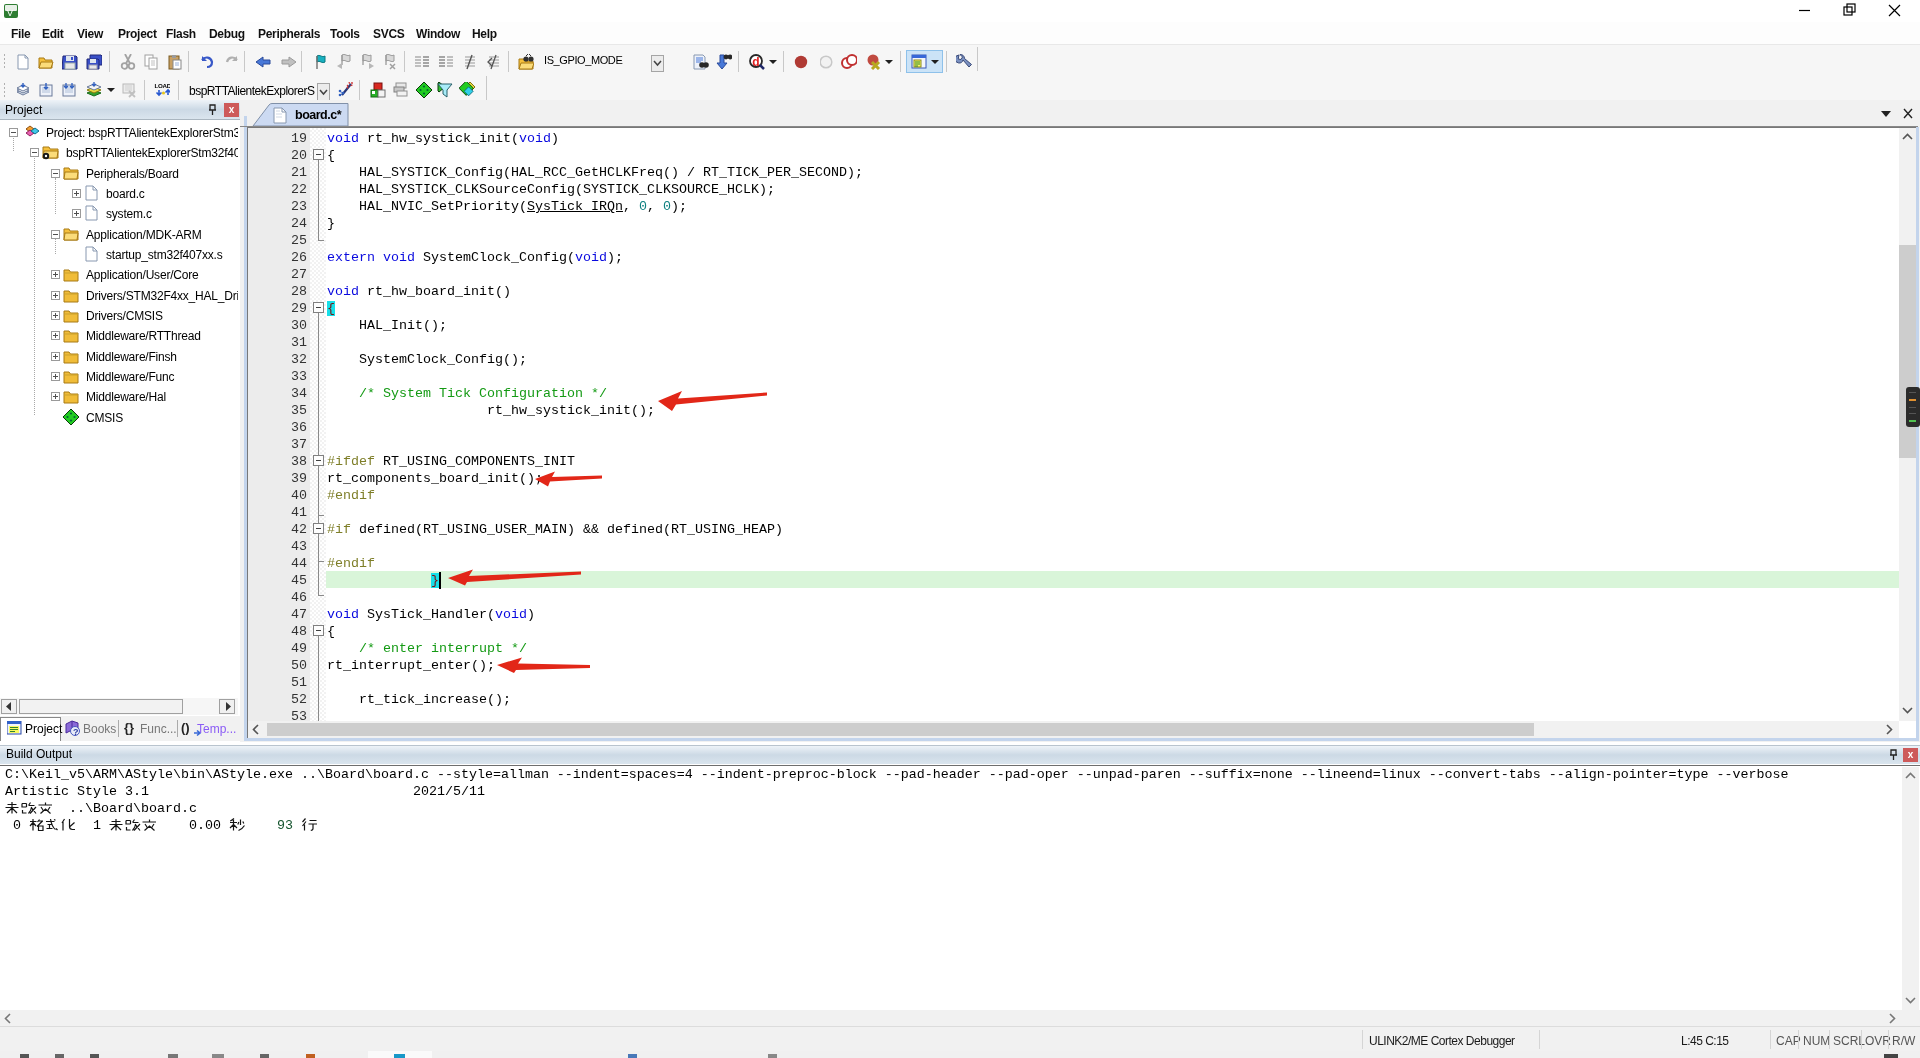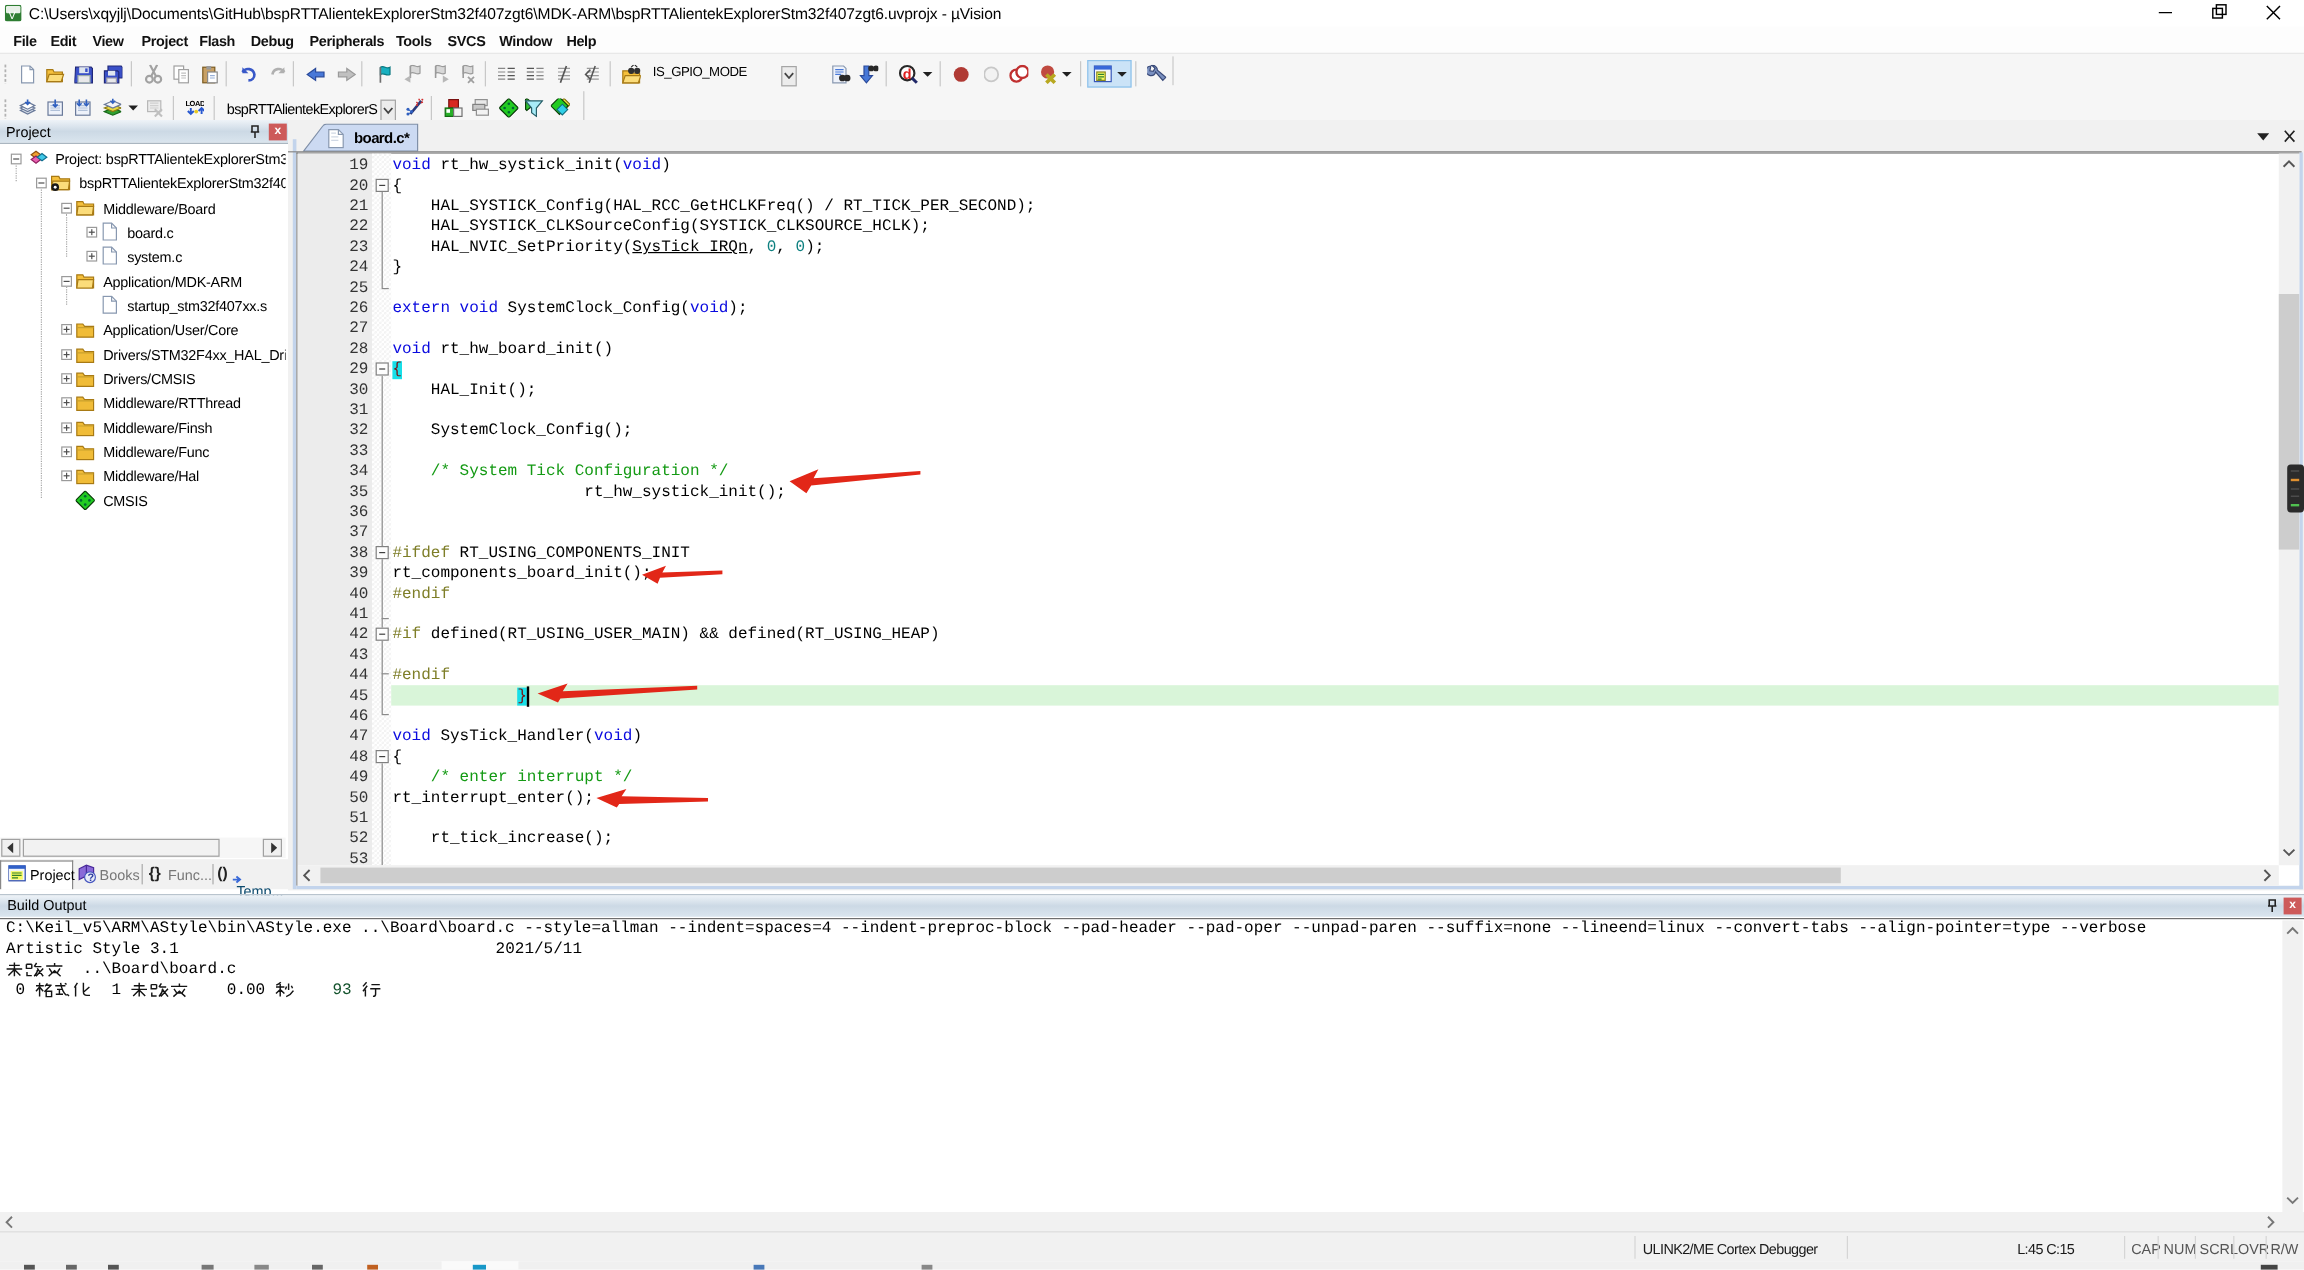--- a/index.html
+++ b/index.html
@@ -82,21 +82,20 @@
 </head>
 <body>
 <div id="root">
 
 <div class="abs" id="titlebar">
   <svg class="abs" style="left:4px;top:4px" width="14" height="14">
     <rect x="0" y="0" width="14" height="14" rx="2" fill="#2e7d32"></rect>
     <rect x="1" y="1" width="12" height="6" rx="1" fill="#e8f0e8"></rect>
     <text x="3" y="12" font-size="9" fill="#fff" font-family="Liberation Sans">V</text>
   </svg>
-  <div class="abs" id="titletext">C:\Users\xqyjlj\Documents\GitHub\bspRTTAlientekExplorerStm32f407zgt6\MDK-ARM\bspRTTAlientekExplorerStm32f407zgt6.uvprojx - µVision</div>
   <svg class="abs" style="left:1795px;top:0" width="120" height="22">
     <line x1="4" y1="10.5" x2="15" y2="10.5" stroke="#000" stroke-width="1.2"></line>
     <rect x="49" y="7" width="8" height="8" fill="none" stroke="#000" stroke-width="1.2"></rect>
     <rect x="52" y="4" width="8" height="8" fill="none" stroke="#000" stroke-width="1.2"></rect>
     <path d="M94 5 L105 16 M105 5 L94 16" stroke="#000" stroke-width="1.2"></path>
   </svg>
 </div>
 
 <div class="abs" id="menubar">
   <span class="mi" style="left:11px">File</span>
@@ -427,21 +426,21 @@
           </svg>
       <span class="abs" style="left:66px;top:2px">bspRTTAlientekExplorerStm32f40</span>
     </div>
 
     <div class="trow" style="left:0;top:45px;width:238px">
       <div class="pm" style="left:51px;top:4px"></div>
       <svg class="abs" style="left:63px;top:1" width="16" height="15">
             <path d="M1 2 h5 l1 2 h8 v9 h-14 z" fill="#f5c03c" stroke="#a87a14"></path>
             <path d="M2 6 h13 l-1 7 h-13 z" fill="#fbdc7a" stroke="#a87a14"></path>
           </svg>
-      <span class="abs" style="left:86px;top:2px">Middleware/Board</span>
+      <span class="abs" style="left:86px;top:2px">Peripherals/Board</span>
     </div>
 
     <div class="trow" style="left:0;top:65px;width:238px">
       <div class="pm pmplus" style="left:72px;top:4px"></div>
       <svg class="abs" style="left:85px;top:0" width="13" height="16">
             <path d="M1 1 h7 l4 4 v10 h-11 z" fill="#fff" stroke="#8898b0"></path>
             <path d="M8 1 v4 h4" fill="none" stroke="#8898b0"></path>
           </svg>
       <span class="abs" style="left:106px;top:2px">board.c</span>
     </div>
@@ -568,21 +567,21 @@
         </svg>
     <span class="abs" style="left:83px;top:6px;font-size:12px;color:#777">Books</span>
     <div class="abs" style="left:118px;top:4px;width:1px;height:17px;background:#aaa"></div>
     <span class="abs" style="left:124px;top:4px;font-size:13px;font-weight:bold;color:#222">{}</span>
     <span class="abs" style="left:140px;top:6px;font-size:12px;color:#777">Func...</span>
     <div class="abs" style="left:177px;top:4px;width:1px;height:17px;background:#aaa"></div>
     <span class="abs" style="left:181px;top:4px;font-size:13px;font-weight:bold;color:#222">()</span>
     <svg class="abs" style="left:193px;top:13px" width="10" height="8">
           <path d="M1 4 h5 M4 1.5 L7 4 L4 6.5" stroke="#3a6ad8" stroke-width="1.6" fill="none"></path>
         </svg>
-    <span class="abs" style="left:197px;top:20px;font-size:12px;color:#0c4a6e">Temp...</span>
+    <span class="abs" style="left:197px;top:6px;font-size:12px;color:#8b5cf6">Temp...</span>
   </div>
 </div>
 
 <div class="abs" id="editor">
 
   <div class="abs" style="left:4px;top:16px;width:3px;height:625px;background:#c3d4ec"></div>
   <div class="abs" style="left:1676px;top:27px;width:3px;height:614px;background:#c3d4ec"></div>
   <div class="abs" style="left:7px;top:638px;width:1672px;height:3px;background:#c3d4ec"></div>
 
   <svg class="abs" style="left:12px;top:3px" width="99" height="24">

